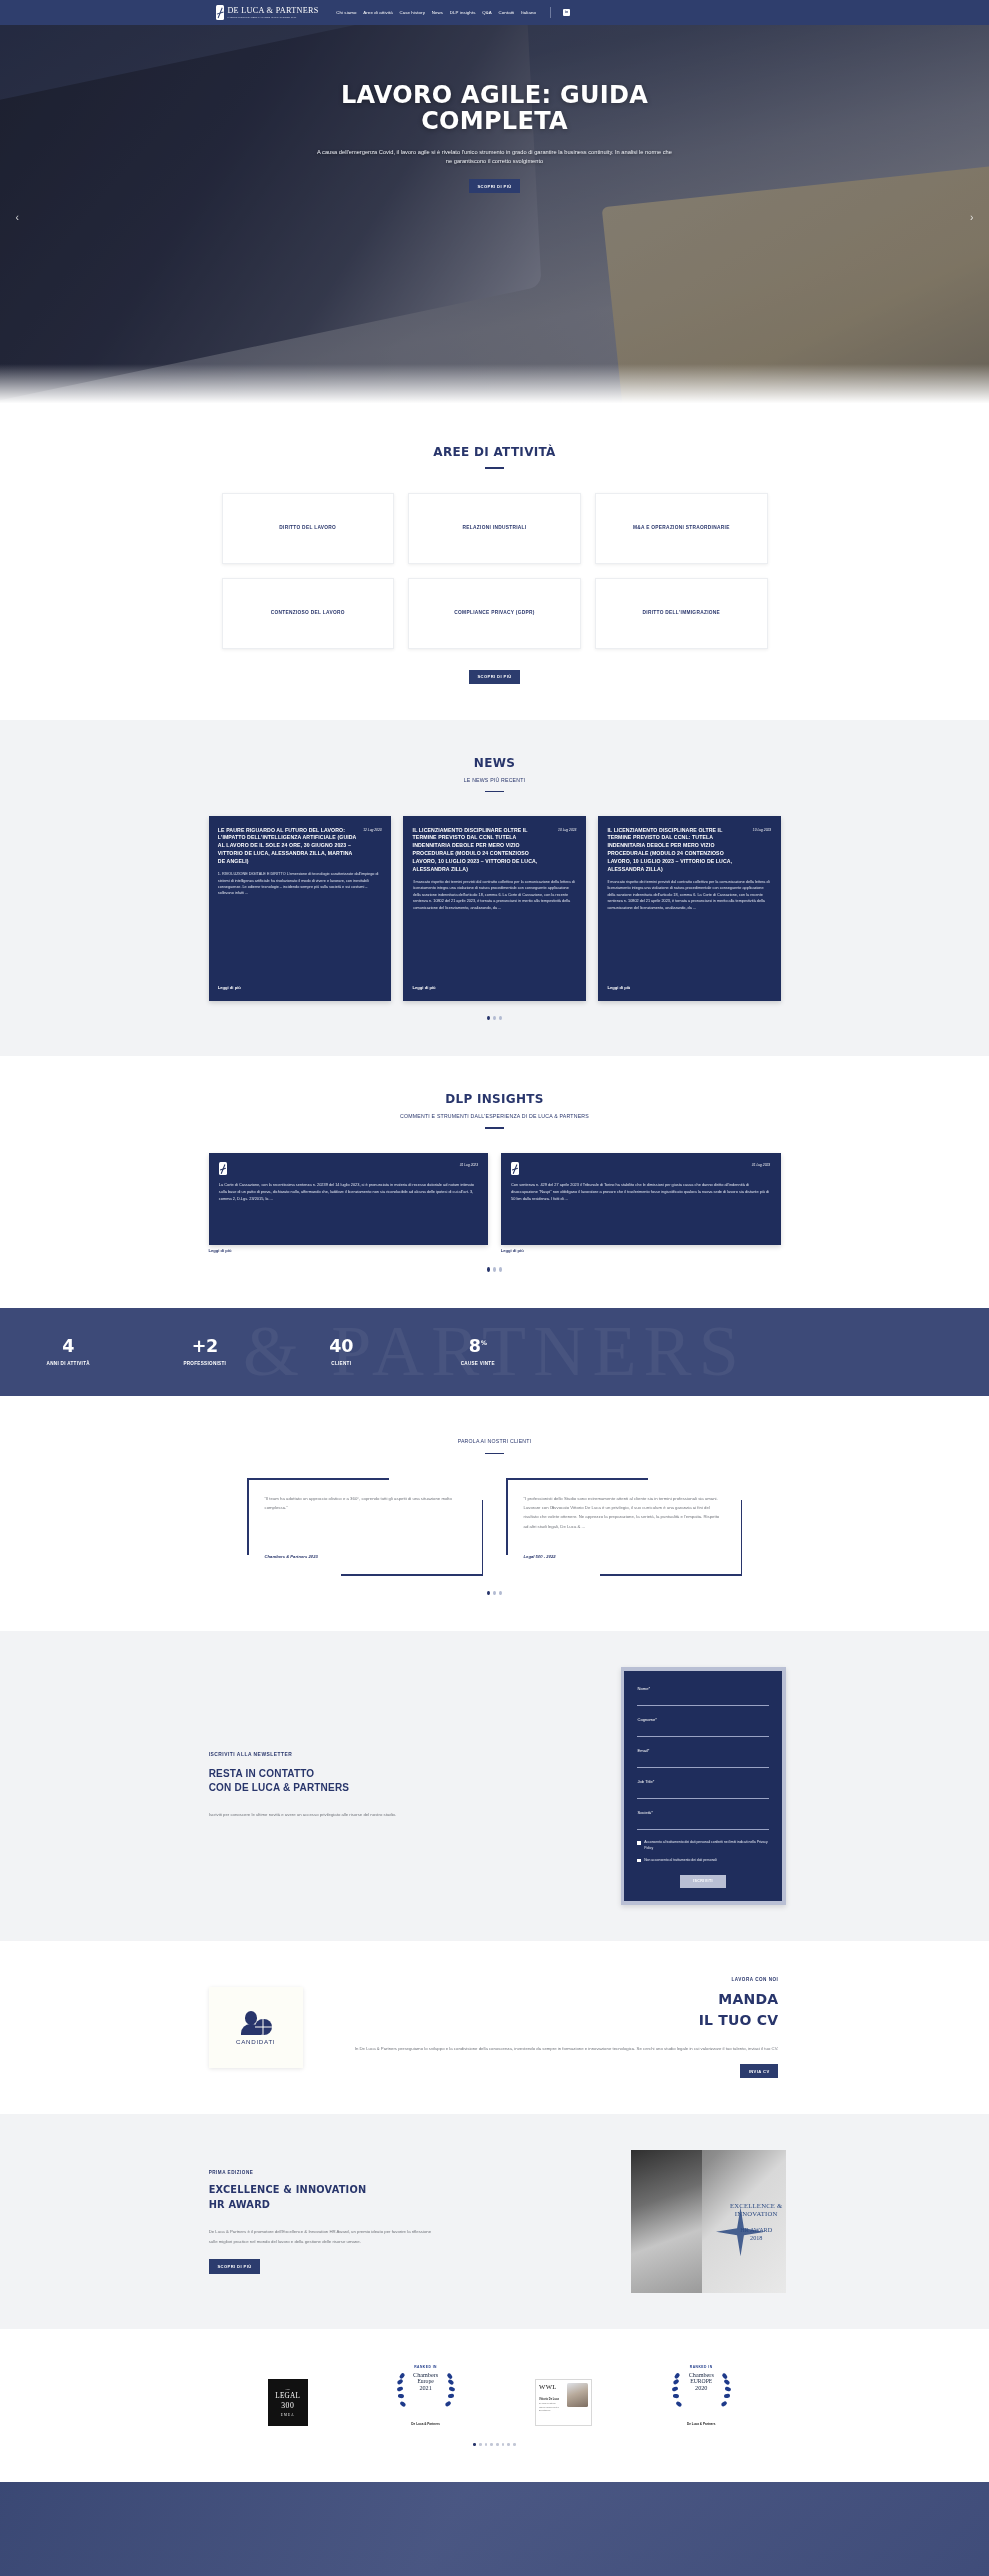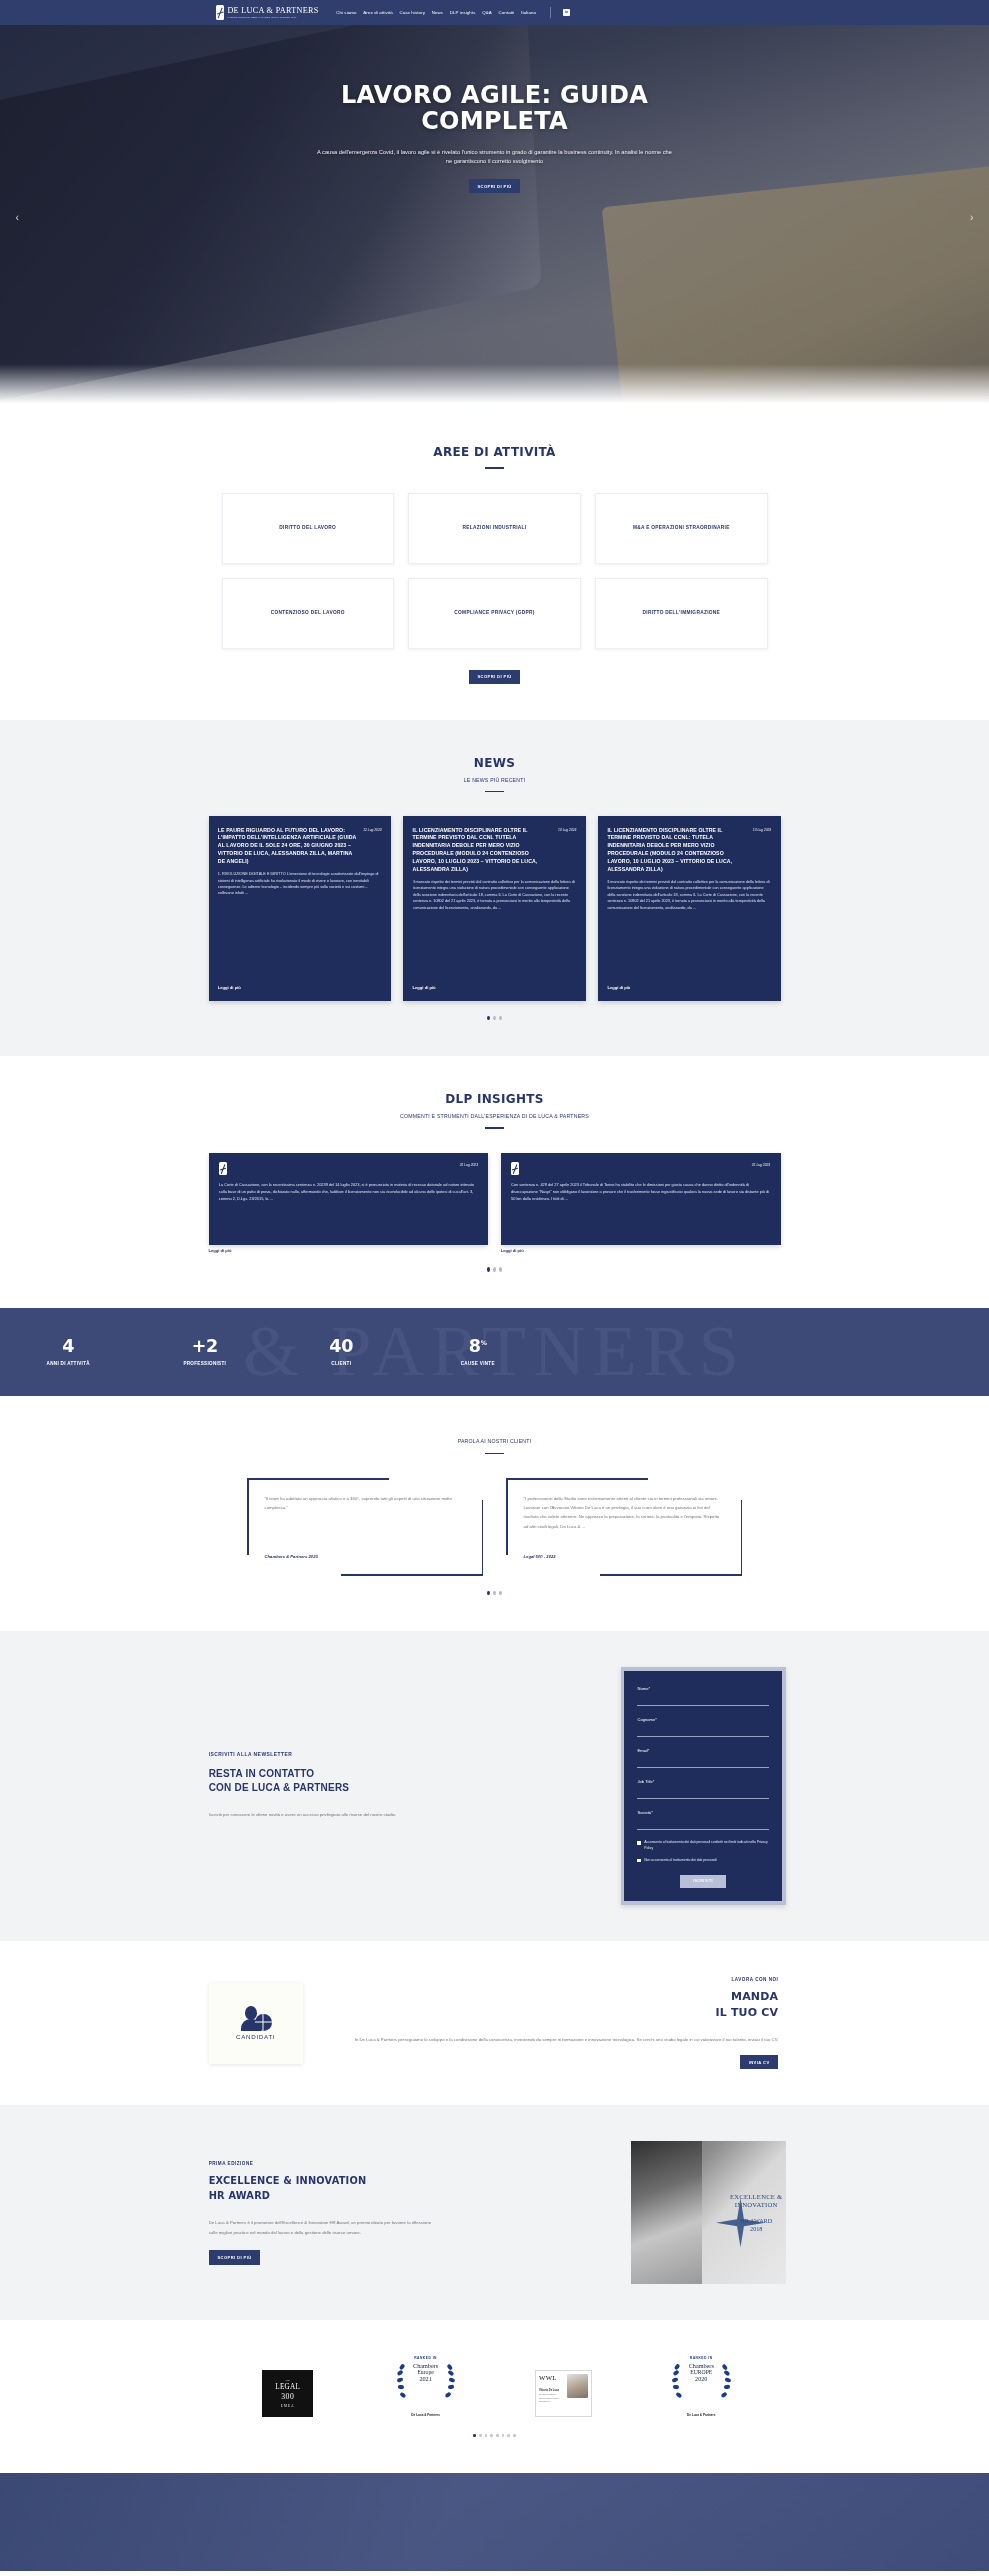--- a/index.html
+++ b/index.html
@@ -269,21 +269,21 @@
     transform:translateX(-50%);
   }
   .cv-icon .globe:after{
     content:"";position:absolute;top:50%;left:0;width:100%;height:1px;background:#fdfdf7;
     transform:translateY(-50%);
   }
   .cv-label{font-size:6.2px;color:var(--navy-txt);letter-spacing:0.7px;}
   .cv-right{flex:1;text-align:right;padding-right:7.2px;}
   .cv-kicker{font-size:4.6px;font-weight:bold;letter-spacing:0.5px;color:var(--navy-txt);}
   .cv-title{
-    font-family:"DejaVu Sans",sans-serif;font-weight:bold;color:var(--navy-txt);font-size:11px;
+    font-family:"DejaVu Sans",sans-serif;font-weight:bold;color:var(--navy-txt);font-size:14px;
     line-height:1.5;margin-top:7.2px;letter-spacing:0.2px;
   }
   .cv-desc{font-size:4.3px;line-height:2.2;color:var(--body-grey);margin-top:13.4px;}
   .cv-btn-wrap{margin-top:10.3px;}
 
   
   .hr-wrap{display:flex;width:582px;margin:0 auto;align-items:center;gap:26px;}
   .hr-left{flex:1;padding-left:5.2px;}
   .hr-kicker{font-size:4.6px;font-weight:bold;letter-spacing:0.5px;color:var(--navy-txt);}
   .hr-title{
@@ -312,21 +312,21 @@
     position:absolute;right:20.6px;top:50%;width:49px;height:49px;transform:translateY(-30%);
     opacity:.85;
   }
 
   
   .awards-row{
     display:flex;align-items:flex-end;justify-content:space-between;width:541px;margin:0 auto;gap:10.3px;
   }
   .award-item{text-align:center;flex:1;}
   .badge-l500{
-    width:51px;height:47px;background:#111;margin:0 auto;color:#fff;
+    width:40px;height:47px;background:#111;margin:0 auto;color:#fff;
     display:flex;flex-direction:column;align-items:center;justify-content:center;gap:1px;
     font-family:"Liberation Serif",serif;
   }
   .badge-l500 .t{font-size:2.6px;letter-spacing:0.3px;}
   .badge-l500 .m{font-size:7.2px;letter-spacing:0.3px;}
   .badge-l500 .n{font-size:7.7px;letter-spacing:0.5px;}
   .badge-l500 .e{font-size:3.1px;letter-spacing:1.3px;margin-top:1.5px;}
   .wreath{position:relative;width:58px;height:52px;margin:0 auto;}
   .wreath .ln{font-size:3.3px;color:#1e3a8a;font-weight:bold;letter-spacing:0.5px;}
   .wreath .ch{font-family:"Liberation Serif",serif;font-size:6.2px;color:#15233f;margin-top:1.5px;}

